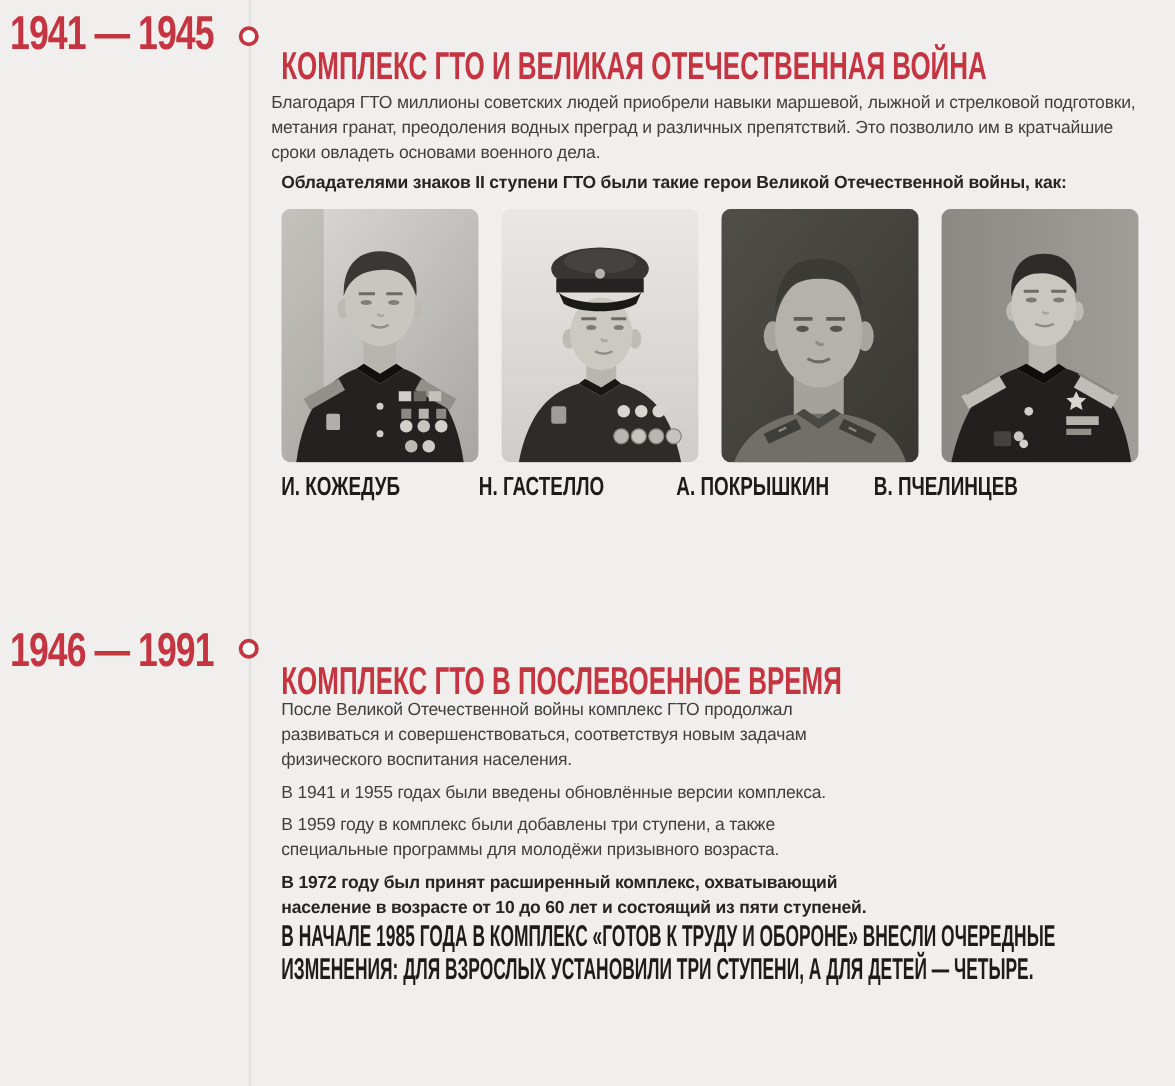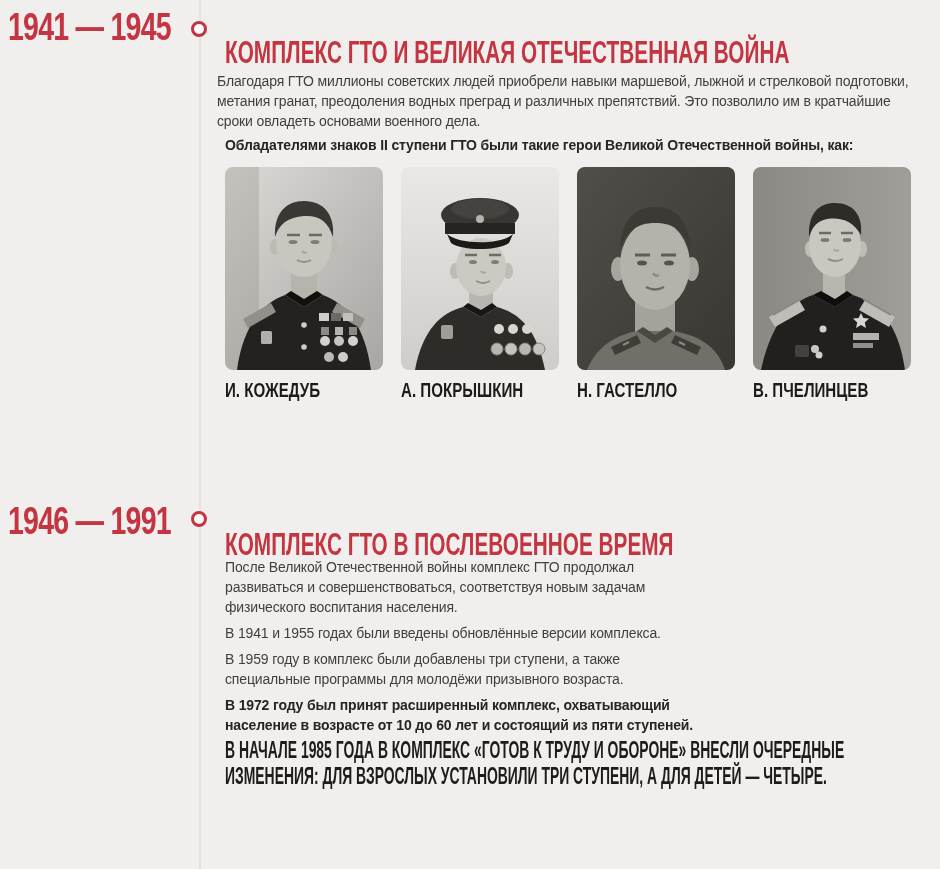--- a/index.html
+++ b/index.html
@@ -26,21 +26,21 @@
   .body-text{color:#403f3d;font-size:14px;line-height:20px;letter-spacing:-0.15px;}
   .bold-text{font-weight:bold;color:#262523;}
 
   #intro1{position:absolute;left:217px;top:71px;width:692px;}
   #lead1{position:absolute;left:225px;top:135px;width:692px;}
 
   .photo-row{position:absolute;left:225px;top:167px;display:flex;gap:18px;}
   .photo-card{width:158px;height:203px;border-radius:8px;overflow:hidden;flex:0 0 auto;}
   .photo-card svg{display:block;}
 
-  .name-row{position:absolute;left:225px;top:379px;display:flex;gap:18px;}
+  .name-row{position:absolute;left:225px;top:379px;display:flex;}
   .name-cell{width:158px;flex:0 0 auto;}
   .hero-name{display:inline-block;font-weight:bold;font-size:21px;color:#1d1c1a;line-height:1;
          transform:scaleX(.72);transform-origin:left top;white-space:nowrap;}
 
   #col2{position:absolute;left:225px;top:557px;width:482px;}
   #col2 p{margin:0 0 6px 0;}
 
   #stat{position:absolute;left:712px;top:626px;width:212px;}
   .stat-value{display:inline-block;font-weight:bold;font-size:62px;line-height:1;color:#161514;
          transform:scaleX(.6);transform-origin:left top;white-space:nowrap;letter-spacing:-1px;}
@@ -205,24 +205,24 @@
         <circle cx="62" cy="182" r="4" fill="#c9c7c1"></circle>
       </svg>
     </div>
   </div>
 
   <div class="name-row">
     <div class="name-cell">
       <span class="hero-name">И. КОЖЕДУБ</span>
     </div>
     <div class="name-cell">
+      <span class="hero-name">Н. ГАСТЕЛЛО</span>
+    </div>
+    <div class="name-cell">
       <span class="hero-name">А. ПОКРЫШКИН</span>
-    </div>
-    <div class="name-cell">
-      <span class="hero-name">Н. ГАСТЕЛЛО</span>
     </div>
     <div class="name-cell">
       <span class="hero-name">В. ПЧЕЛИНЦЕВ</span>
     </div>
   </div>
 
   <div class="years" id="years2">1946 — 1991</div>
   <div class="node" id="node2"></div>
   <h2 class="section-title" id="title2">КОМПЛЕКС ГТО В ПОСЛЕВОЕННОЕ ВРЕМЯ</h2>
 

